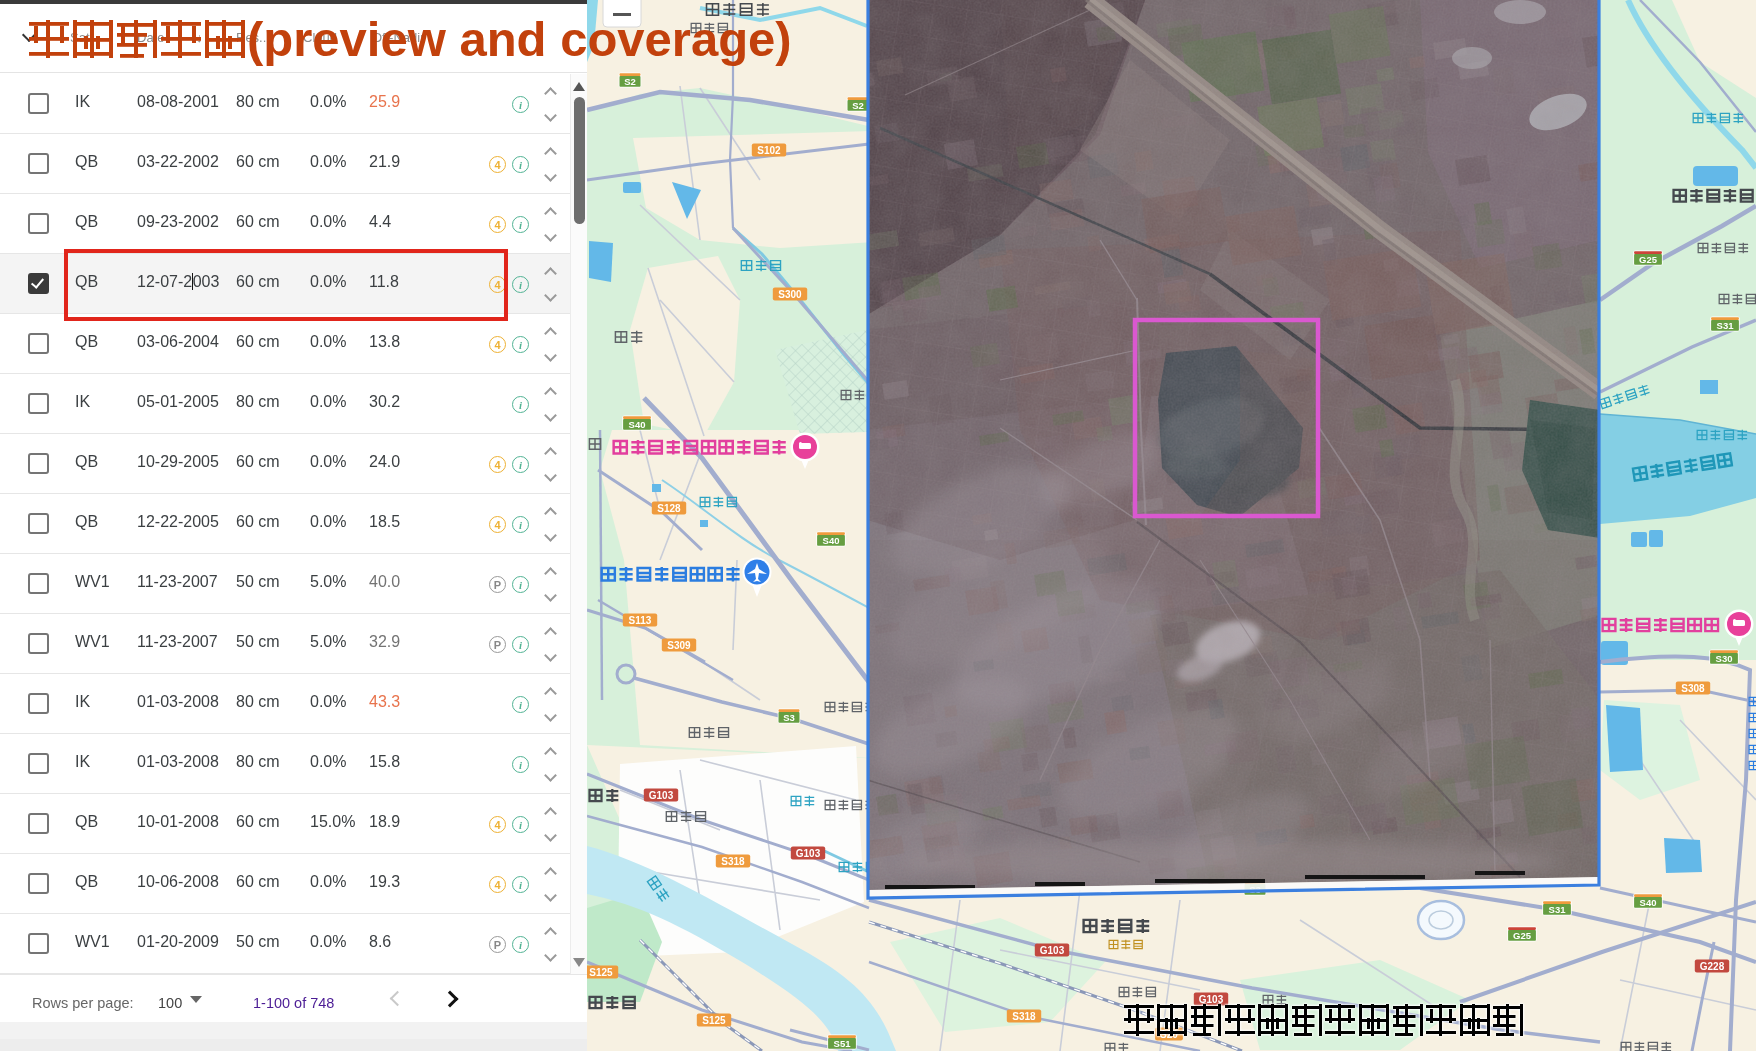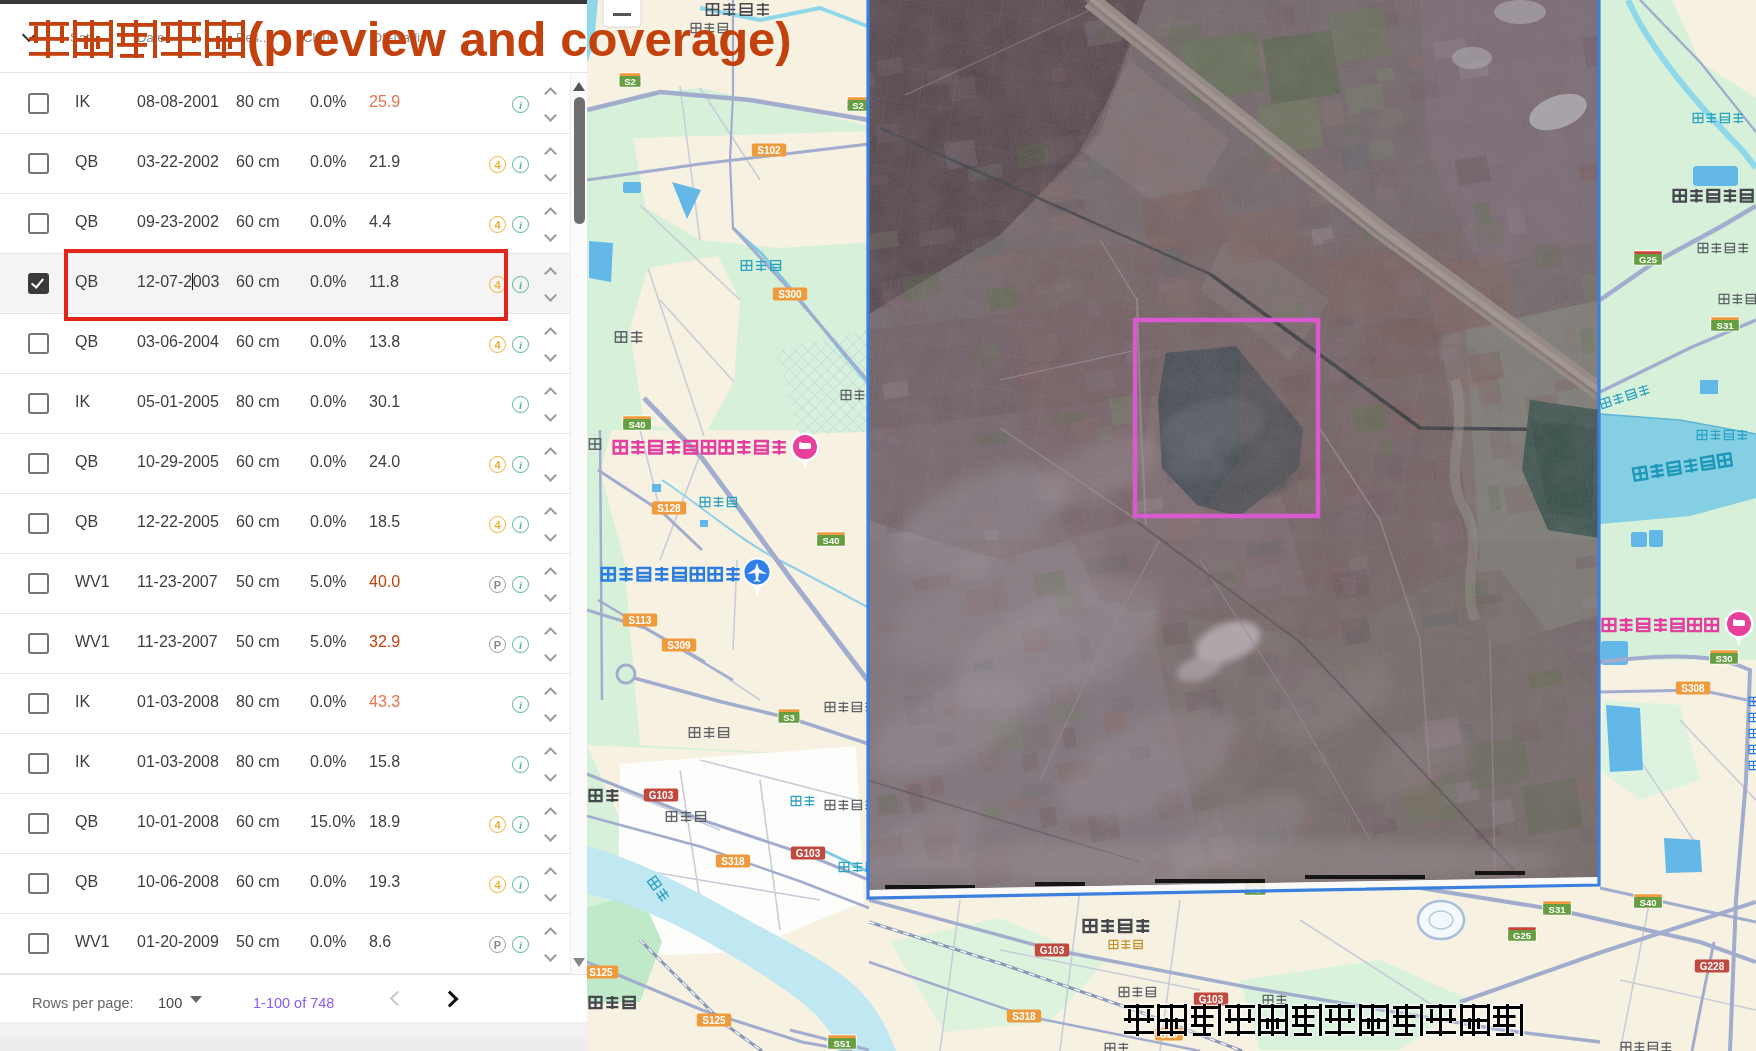--- a/index.html
+++ b/index.html
@@ -6,21 +6,21 @@
 #panel{position:absolute;left:0;top:0;width:587px;height:1051px;background:#fff;z-index:10}
 .topbar{position:absolute;left:0;top:0;width:587px;height:4px;background:#3a3a3a}
 .hdr{position:absolute;left:0;top:0;width:587px;height:73px;border-bottom:1px solid #e4e4e4;color:#8b8b8b;font-size:13px}
 .hdr span{position:absolute;top:30px}
 .hchev{position:absolute;left:24px;top:33px;width:9px;height:9px}
 .hchev::after{content:"";position:absolute;left:0;top:0;width:8px;height:8px;border-right:2.4px solid #333;border-bottom:2.4px solid #333;transform:rotate(45deg)}
 .row{position:absolute;left:0;width:587px;height:60px;border-bottom:1px solid #e6e6e6;font-size:16px;color:#3c4043}
 .row>span{position:absolute;top:19px}
 .row.sel{background:#f4f4f4}
 .c1{left:75px}.c2{left:137px}.c3{left:236px}.c4{left:310px}
-.num{left:369px}.num.or{color:#e8734c}.num.rd{color:#c2410c}
+.num{left:369px}.num.or{color:#e8734c}.num.rd{color:#737373}
 .cb{position:absolute;left:28px;top:19px !important;width:21px;height:21px;border:2.4px solid #757575;border-radius:3px;background:#fff}
 .cb.on{border-color:#3a3a3a;background:#3a3a3a}
 .cb.on i{position:absolute;left:4px;top:1px;width:7px;height:12px;border-right:2.6px solid #fff;border-bottom:2.6px solid #fff;transform:rotate(40deg)}
 .ic{top:22px !important;width:17px;height:17px;border-radius:50%;text-align:center;font-size:11px;font-weight:bold;line-height:16px}
 .i4{border:1.6px solid #eeb133;color:#eeb133}
 .ii{border:1.6px solid #52b394;color:#52b394;font-style:italic;font-family:"Liberation Serif",serif}
 .ip{border:1.6px solid #999;color:#888}
 .chev{left:546px;width:10px;height:10px}
 .chev::after{content:"";position:absolute;width:7px;height:7px;border-right:2.2px solid #999;border-bottom:2.2px solid #999}
 .chev.up{top:12px}.chev.up::after{transform:rotate(-135deg);top:3px}
@@ -1049,21 +1049,21 @@
       <span class="ic ii" style="left:512px">i</span>
 <span class="chev up"></span>
       <span class="chev dn"></span>
     </div>
     <div class="row" style="top:374px">
       <span class="cb"></span>
 <span class="c1">IK</span>
       <span class="c2">05-01-2005</span>
       <span class="c3">80 cm</span>
 <span class="c4">0.0%</span>
-      <span class="num">30.1</span>
+      <span class="num">30.2</span>
       <span class="ic ii" style="left:512px">i</span>
 <span class="chev up"></span>
       <span class="chev dn"></span>
     </div>
     <div class="row" style="top:434px">
       <span class="cb"></span>
 <span class="c1">QB</span>
       <span class="c2">10-29-2005</span>
       <span class="c3">60 cm</span>
 <span class="c4">0.0%</span>
@@ -1164,21 +1164,21 @@
       <span class="num">8.6</span>
       <span class="ic ip" style="left:489px">P</span>
       <span class="ic ii" style="left:512px">i</span>
 <span class="chev up"></span>
       <span class="chev dn"></span>
     </div>
  <div class="foot">
    <span style="position:absolute;left:32px;color:#666">Rows per page:</span>
    <span style="position:absolute;left:158px;color:#444">100</span>
    <span class="tri"></span>
-   <span style="position:absolute;left:253px;color:#8b5cf6">1-100 of 748</span>
+   <span style="position:absolute;left:253px;color:#4c1d95">1-100 of 748</span>
    <span class="pchev pl"></span>
       <span class="pchev pr"></span>
  </div>
  <div class="strip"></div>
  <div class="sbar">
    <span class="sarr up"></span>
    <span class="sthumb"></span>
    <span class="sarr dn"></span>
  </div>
 </div>

